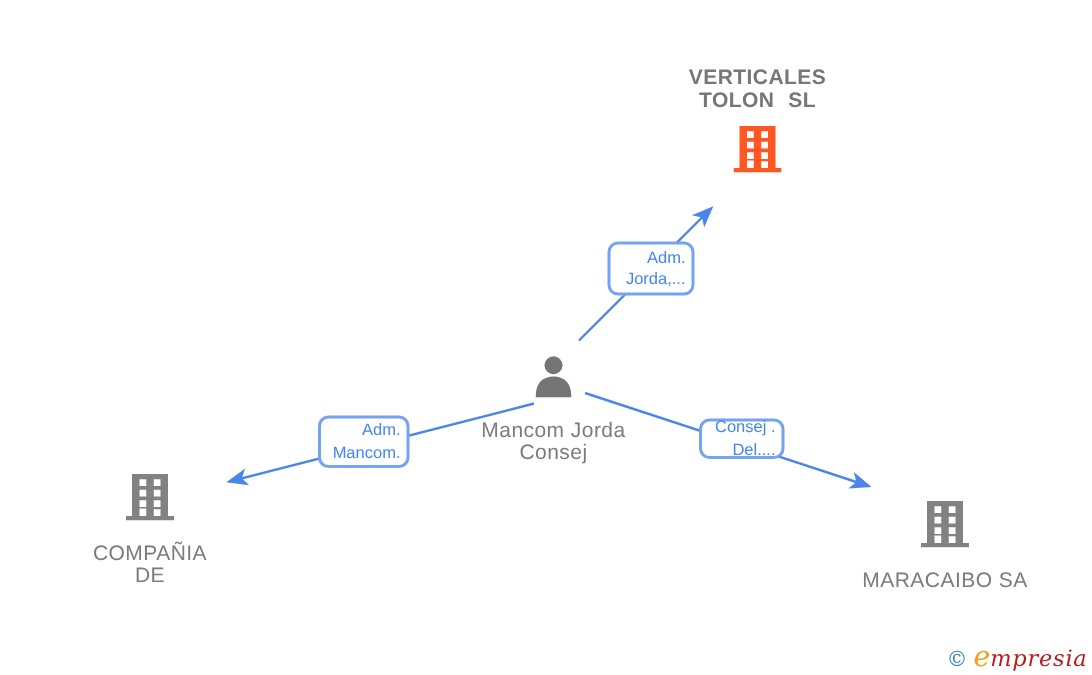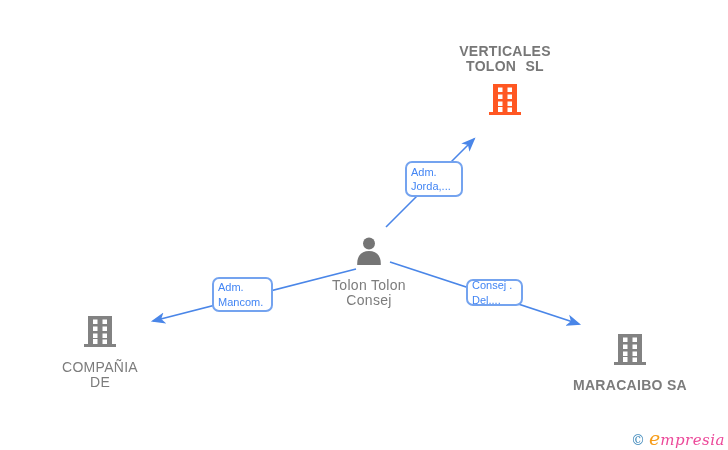--- a/index.html
+++ b/index.html
@@ -28,33 +28,33 @@
   .icon-gap-below { margin-bottom: 9px; }
   .icon-gap-above { margin-top: 10px; }
 
   .edge-label {
     position: absolute; z-index: 3;
     background: #ffffff;
     border: 2px solid #74a3ef;
     border-radius: 7px;
     color: #4285f4;
     font-size: 11px; line-height: 14.5px;
-    text-align: left;
+    text-align: right;
     display: flex; flex-direction: column; justify-content: center;
     padding: 6px 4px;
   }
 
   #watermark {
     position: absolute; right: 3px; bottom: 1px; z-index: 4;
     font-family: "DejaVu Serif", serif; font-style: italic;
     font-size: 15px; white-space: nowrap;
   }
   #watermark .copy { color: #3a86b9; font-style: normal; font-size: 14px; margin-right: 4px; }
   #watermark .brand-e { color: #f79d1a; font-size: 19px; }
-  #watermark .brand-rest { color: #ec4899; letter-spacing: 0.5px; text-align: right; }
+  #watermark .brand-rest { color: #b91c1c; letter-spacing: 0.5px; text-align: right; }
 </style>
 </head>
 <body>
 
 <div id="canvas">
 
   <svg class="edges" width="728" height="450" viewBox="0 0 728 450">
     <defs>
       <marker id="arrow" viewBox="0 0 10 8" refX="8.5" refY="4" markerWidth="9" markerHeight="8" orient="auto-start-reverse">
         <path d="M0,0 L10,4 L0,8 L2.6,4 Z" fill="#4a86e8"></path>
@@ -103,21 +103,21 @@
 
   <div class="node" style="left:294px; top:237px; width:150px;">
     <span class="icon-gap-below">
       <svg width="30" height="28" viewBox="0 0 30 28">
         <g fill="#757575">
           <circle cx="15" cy="6.5" r="6"></circle>
           <path d="M15,14 C8,14 3.2,18.3 3.2,26.5 L3.2,28 L26.8,28 L26.8,26.5 C26.8,18.3 22,14 15,14 Z"></path>
         </g>
       </svg>
     </span>
-    <div class="node-label">Tolon Tolon</div>
+    <div class="node-label">Mancom Jorda</div>
     <div class="node-label">Consej</div>
   </div>
 
   <div class="node" style="left:15px; top:316px; width:170px;">
     <span class="icon-gap-below">
       <svg width="32" height="31" viewBox="0 0 32 31">
         <g fill="#828282">
           <rect x="4" y="0" width="24" height="28"></rect>
           <rect x="0" y="28" width="32" height="3"></rect>
         </g>
@@ -130,21 +130,21 @@
           <rect x="18.5" y="17.5" width="4.5" height="4.5"></rect>
           <rect x="18.5" y="23.5" width="4.5" height="4.5"></rect>
           <rect x="9" y="23" width="4.5" height="5"></rect>
         </g>
       </svg>
     </span>
     <div class="node-label">COMPAÑIA</div>
     <div class="node-label">DE</div>
   </div>
 
-  <div class="node" style="left:545px; top:334px; width:170px;font-weight:bold;">
+  <div class="node" style="left:545px; top:334px; width:170px;">
     <span class="icon-gap-below">
       <svg width="32" height="31" viewBox="0 0 32 31">
         <g fill="#828282">
           <rect x="4" y="0" width="24" height="28"></rect>
           <rect x="0" y="28" width="32" height="3"></rect>
         </g>
         <g fill="#ffffff">
           <rect x="9" y="3.5" width="4.5" height="4.5"></rect>
           <rect x="18.5" y="3.5" width="4.5" height="4.5"></rect>
           <rect x="9" y="10.5" width="4.5" height="4.5"></rect>

